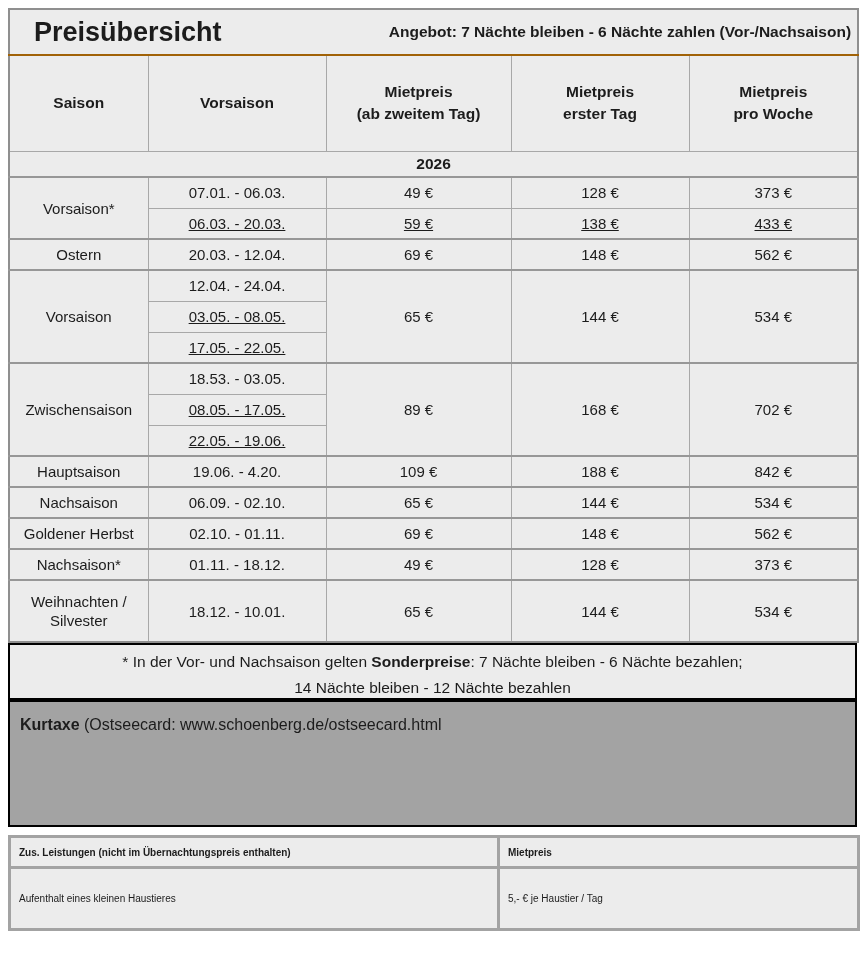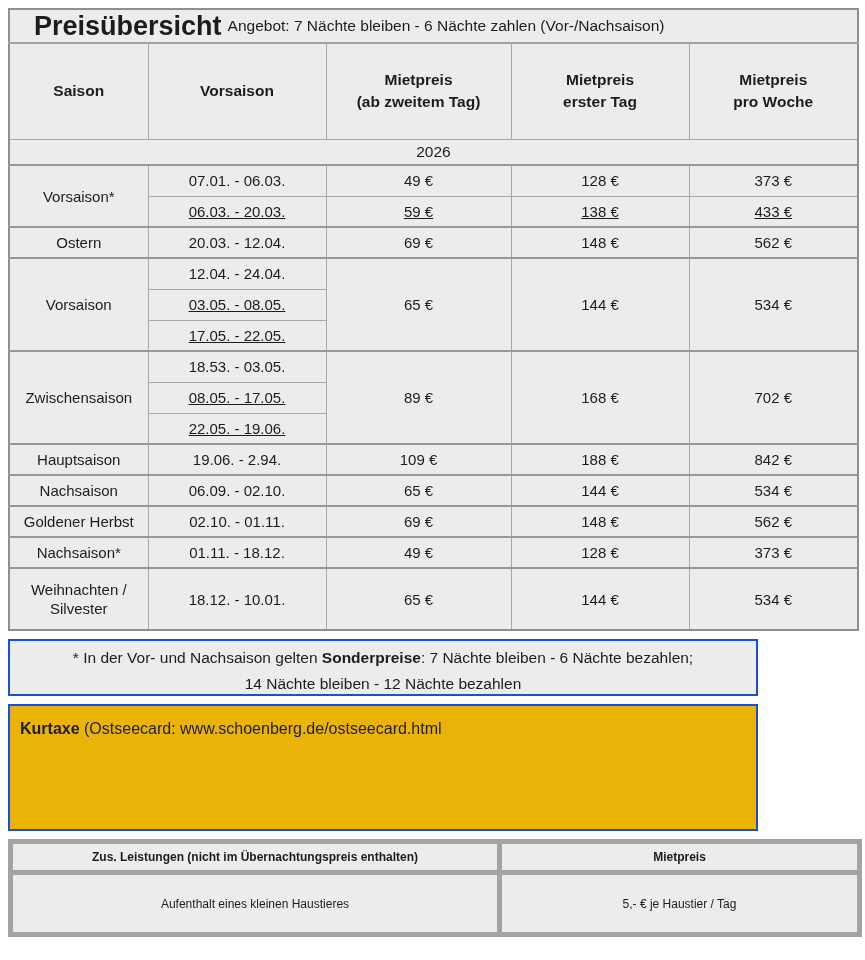--- a/index.html
+++ b/index.html
@@ -15,43 +15,43 @@
   
   table { border-collapse: collapse; table-layout: fixed; width: 849px; background: #ececec; }
   .price-table, .extras-table { border: 2px solid #8f8f8f; }
   .price-table td, .price-table th {
     border: 1px solid #a8a8a8;
     font-size: 15px;
     text-align: center;
     vertical-align: middle;
     padding: 1px 4px;
   }
-  .title-row td { height: 34px; border-bottom: 2px solid #a3a3a3; padding: 0; }
+  .title-row td { height: 46px; border-bottom: 2px solid #a16207; padding: 0; }
   .title-bar { display: flex; align-items: center; width: 100%; }
   .doc-title { font-size: 27px; font-weight: bold; margin-left: 24px; white-space: nowrap; }
-  .offer { flex: 1; text-align: left; font-weight: normal; font-size: 15.5px; padding: 0 6px; }
+  .offer { flex: 1; text-align: right; font-weight: bold; font-size: 15.5px; padding: 0 6px; }
   .head-row th { height: 96px; font-weight: bold; font-size: 15.5px; white-space: pre-line; line-height: 22px; }
-  .year-row td { height: 26px; font-weight: normal; font-size: 15.5px; border-bottom: 2px solid #979797; }
+  .year-row td { height: 26px; font-weight: bold; font-size: 15.5px; border-bottom: 2px solid #979797; }
   tbody td { height: 31px; }
   tbody tr:last-child td { height: 62px; }
   tbody tr.gstart td { border-top: 2px solid #979797; text-align: center; }
   tbody td.sub { border-top-color: #c2c2c2; text-decoration: underline; }
   td.season { line-height: 19px; }
 
   
-  .box { border: 2px solid #1d4ed8; background: #ececec; width: 750px; margin-top: 8px; overflow: hidden; }
+  .box { border: 2px solid #000000; background: #ececec; width: 849px; overflow: hidden; }
   .footnote { height: 57px; text-align: center; font-size: 15.5px; line-height: 26px; padding-top: 4px; }
-  .kurtaxe { height: 127px; background: #eab308; text-align: left; font-size: 16px; line-height: 29px; padding: 8px 10px 0 10px; }
+  .kurtaxe { height: 127px; background: #a3a3a3; text-align: left; font-size: 16px; line-height: 29px; padding: 8px 10px 0 10px; }
 
   
   .extras-table { margin-top: 8px; }
   .extras-table td, .extras-table th {
-    border: 5px solid #a3a3a3;
-    font-size: 12px;
-    text-align: center;
+    border: 3px solid #a3a3a3;
+    font-size: 10px;
+    text-align: left;
     vertical-align: middle;
     height: 31px;
     padding: 1px 8px;
   }
   .extras-table th { font-weight: bold; }
   b { font-weight: bold; }
 </style>
 </head>
 <body>
 
@@ -130,21 +130,21 @@
           <td class="price" rowspan="3">702 €</td>
         </tr>
         <tr>
           <td class="period sub">08.05. - 17.05.</td>
         </tr>
         <tr>
           <td class="period sub">22.05. - 19.06.</td>
         </tr>
         <tr class="gstart">
           <td class="season" rowspan="1">Hauptsaison</td>
-          <td class="period">19.06. - 2.94.</td>
+          <td class="period">19.06. - 4.20.</td>
           <td class="price">109 €</td>
           <td class="price">188 €</td>
           <td class="price">842 €</td>
         </tr>
         <tr class="gstart">
           <td class="season" rowspan="1">Nachsaison</td>
           <td class="period">06.09. - 02.10.</td>
           <td class="price">65 €</td>
           <td class="price">144 €</td>
           <td class="price">534 €</td>

